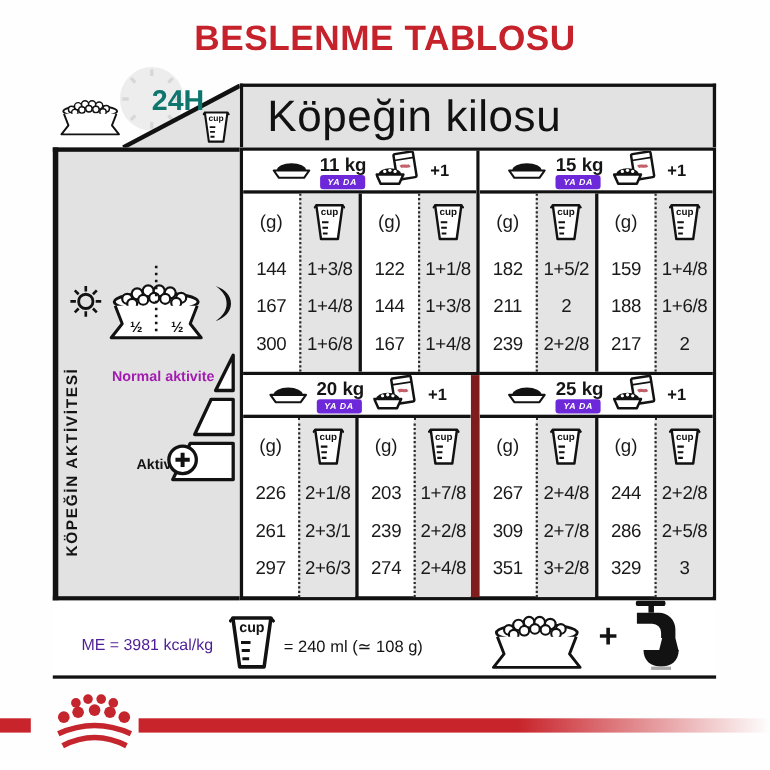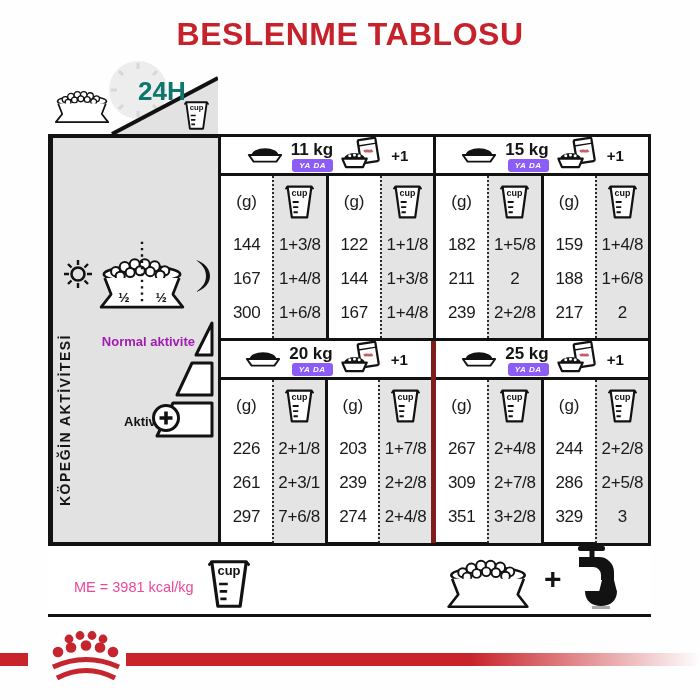--- a/index.html
+++ b/index.html
@@ -40,44 +40,44 @@
     font-size:13px;font-weight:bold;color:#141414;}
   .ramp{position:absolute;left:97px;top:184px;width:66px;height:120px;overflow:visible;}
 
   
   .grid{position:absolute;left:170px;top:58px;width:433px;height:412px;box-sizing:border-box;
     border:3px solid #121212;border-bottom-width:4px;
     display:grid;grid-template-columns:215px 212px;grid-template-rows:204px 202px;background:#fff;}
   .quad{position:relative;box-sizing:border-box;overflow:hidden;}
   .q-tl{border-right:3px solid #121212;border-bottom:3px solid #121212;}
   .q-tr{border-bottom:3px solid #121212;}
-  .q-bl{border-right:5px solid #7f1d1d;}
+  .q-bl{border-right:8px solid #7f1d1d;}
   .wrow{height:36px;border-bottom:3px solid #121212;background:#fff;
     display:flex;align-items:center;justify-content:center;gap:7px;}
   .wbowl{width:38px;height:18px;flex:0 0 auto;}
-  .wstack{display:flex;flex-direction:column;align-items:flex-end;margin-top:3px;}
+  .wstack{display:flex;flex-direction:column;align-items:flex-start;margin-top:3px;}
   .wkg{font-size:17px;font-weight:600;color:#141414;line-height:17px;}
-  .yada{background:#8b5cf6;color:#fff;font-size:8px;font-weight:bold;font-style:italic;
+  .yada{background:#6d28d9;color:#fff;font-size:8px;font-weight:bold;font-style:italic;
     letter-spacing:.6px;padding:2px 7px;border-radius:3px;line-height:9px;margin-top:1px;}
   .sachet{width:44px;height:32px;flex:0 0 auto;margin-top:-4px;}
   .plus1{font-size:15px;font-weight:bold;color:#141414;}
   .cols{display:flex;height:calc(100% - 39px);}
   .col{flex:1 1 0;display:flex;flex-direction:column;align-items:center;min-width:0;}
   .col.gray{background:#e4e4e4;}
   .col.dotted{border-left:2px dotted #2a2a2a;}
   .col.solid{border-left:3px solid #121212;}
   .colhead{height:52px;display:flex;align-items:center;justify-content:center;}
   .gram{font-size:17px;color:#1a1a1a;}
   .cup-ic{width:29px;height:36px;}
   .cell{height:34px;line-height:34px;font-size:17px;letter-spacing:-.3px;color:#1a1a1a;}
 
   
   .legend{position:absolute;left:0;top:470px;width:603px;height:71px;box-sizing:border-box;
     border-bottom:3px solid #121212;background:#fff;}
-  .me{position:absolute;left:26px;top:33px;font-size:14.5px;color:#ec4899;}
+  .me{position:absolute;left:26px;top:33px;font-size:14.5px;color:#4c1d95;}
   .cup-big{position:absolute;left:160px;top:13px;width:42px;height:50px;}
   .cupeq{position:absolute;left:210px;top:33px;font-size:15px;color:#141414;}
   .legend-bowl{position:absolute;left:388px;top:10px;width:104px;height:56px;}
   .plusbig{position:absolute;left:496px;top:16px;font-size:30px;font-weight:bold;color:#141414;}
   .faucet{position:absolute;left:520px;top:0px;width:58px;height:64px;}
 
   
   .band{position:absolute;top:653px;height:13px;background:#c8242b;}
   .band-l{left:0;width:28px;}
   .band-r{left:126px;width:574px;
@@ -151,20 +151,23 @@
       <span class="h24">24H</span>
       <svg class="diag" viewBox="0 0 110 58" preserveAspectRatio="none">
         <polygon points="4,58 110,2 110,58" fill="#e2e2e2"></polygon>
         <line x1="4" y1="58" x2="110" y2="2" stroke="#121212" stroke-width="4"></line>
       </svg>
       <svg class="corner-cup" viewBox="0 0 34 40">
         <use href="#sym-cup"></use>
       </svg>
     </div>
 
+    <div class="kilos-header">
+      <span>Köpeğin kilosu</span>
+    </div>
 
     <div class="sidebar">
       <svg class="sun" viewBox="0 0 38 44">
         <circle cx="19" cy="22" r="6.5" fill="none" stroke="#121212" stroke-width="2.6"></circle>
         <g stroke="#121212" stroke-width="2.4">
           <path d="M19,8 v5 M19,31 v5 M5,22 h5 M28,22 h5"></path>
           <path d="M9,12 l3.5,3.5 M25.5,28.5 l3.5,3.5 M29,12 l-3.5,3.5 M12.5,28.5 L9,32"></path>
         </g>
       </svg>
       <svg class="half-bowl" viewBox="0 0 110 80">
@@ -270,21 +273,21 @@
             <div class="cell">182</div>
             <div class="cell">211</div>
             <div class="cell">239</div>
           </div>
           <div class="col gray dotted">
             <div class="colhead">
                 <svg class="cup-ic" viewBox="0 0 34 40">
                   <use href="#sym-cup"></use>
                 </svg>
               </div>
-            <div class="cell">1+5/8</div>
+            <div class="cell">1+5/2</div>
             <div class="cell">2</div>
             <div class="cell">2+2/8</div>
           </div>
           <div class="col white solid">
             <div class="colhead">
                 <span class="gram">(g)</span>
               </div>
             <div class="cell">159</div>
             <div class="cell">188</div>
             <div class="cell">217</div>
@@ -326,21 +329,21 @@
             <div class="cell">297</div>
           </div>
           <div class="col gray dotted">
             <div class="colhead">
                 <svg class="cup-ic" viewBox="0 0 34 40">
                   <use href="#sym-cup"></use>
                 </svg>
               </div>
             <div class="cell">2+1/8</div>
             <div class="cell">2+3/1</div>
-            <div class="cell">7+6/8</div>
+            <div class="cell">2+6/3</div>
           </div>
           <div class="col white solid">
             <div class="colhead">
                 <span class="gram">(g)</span>
               </div>
             <div class="cell">203</div>
             <div class="cell">239</div>
             <div class="cell">274</div>
           </div>
           <div class="col gray dotted">
@@ -409,20 +412,21 @@
           </div>
         </div>
       </div>
     </div>
 
     <div class="legend">
       <span class="me">ME = 3981 kcal/kg</span>
       <svg class="cup-big" viewBox="0 0 34 40">
           <use href="#sym-cup"></use>
         </svg>
+      <span class="cupeq">= 240 ml (≃ 108 g)</span>
       <svg class="legend-bowl" viewBox="0 0 110 64">
           <use href="#sym-kibble"></use>
         </svg>
       <span class="plusbig">+</span>
       <svg class="faucet" viewBox="0 0 58 64">
         <rect x="10" y="0" width="27" height="5" rx="2" fill="#121212"></rect>
         <rect x="21.5" y="4" width="5" height="7" fill="#121212"></rect>
         <path d="M11,11 h20 a15,15 0 0 1 15,15 v8 h-13 v-5 a8,8 0 0 0 -8,-8 h-14 z" fill="#121212"></path>
         <polygon points="34,34 46,34 49,46 31,46" fill="#121212"></polygon>
         <path d="M17,45 h32 c0,10 -7,15 -16,15 c-9,0 -16,-5 -16,-15 z" fill="#121212"></path>

